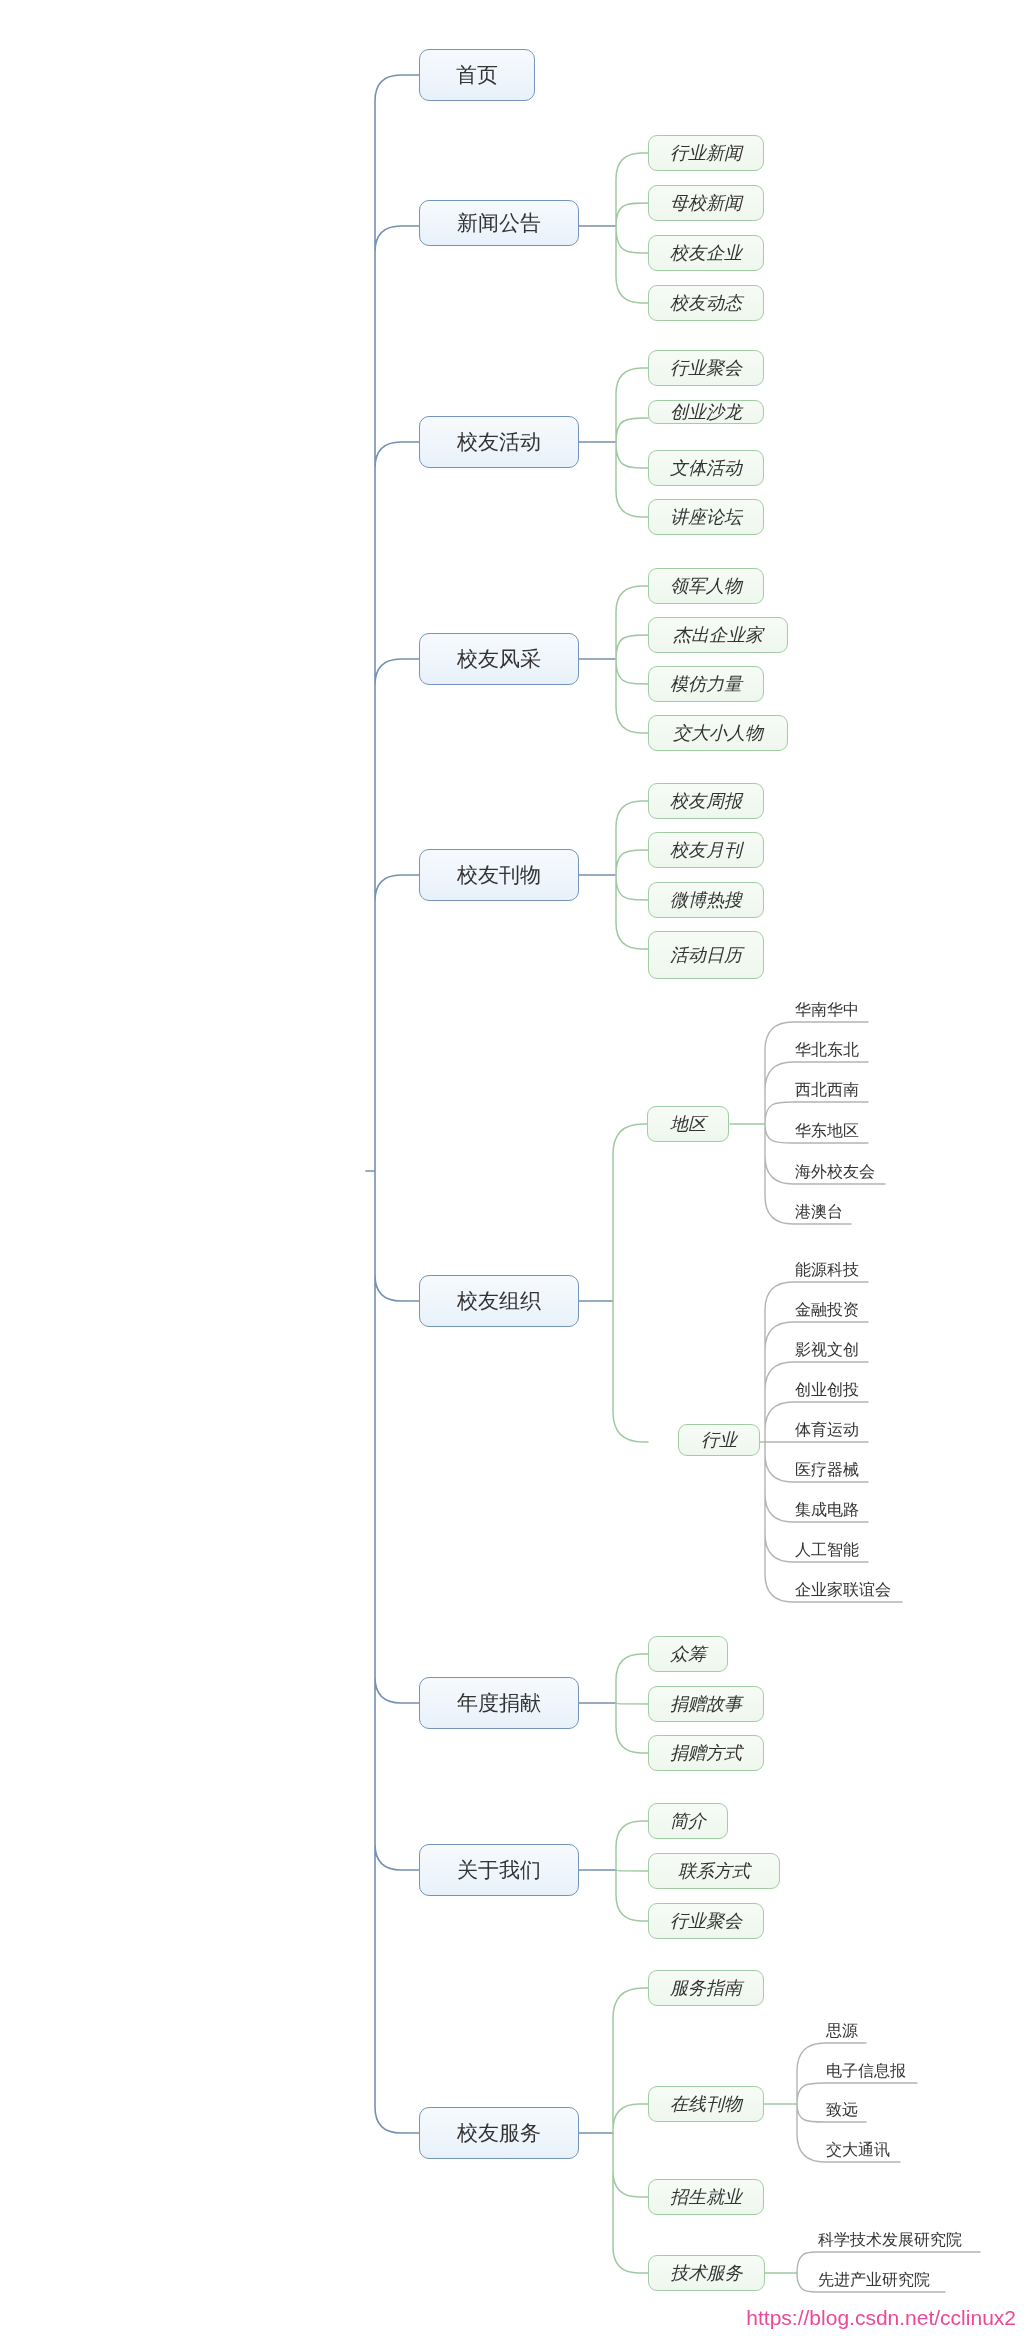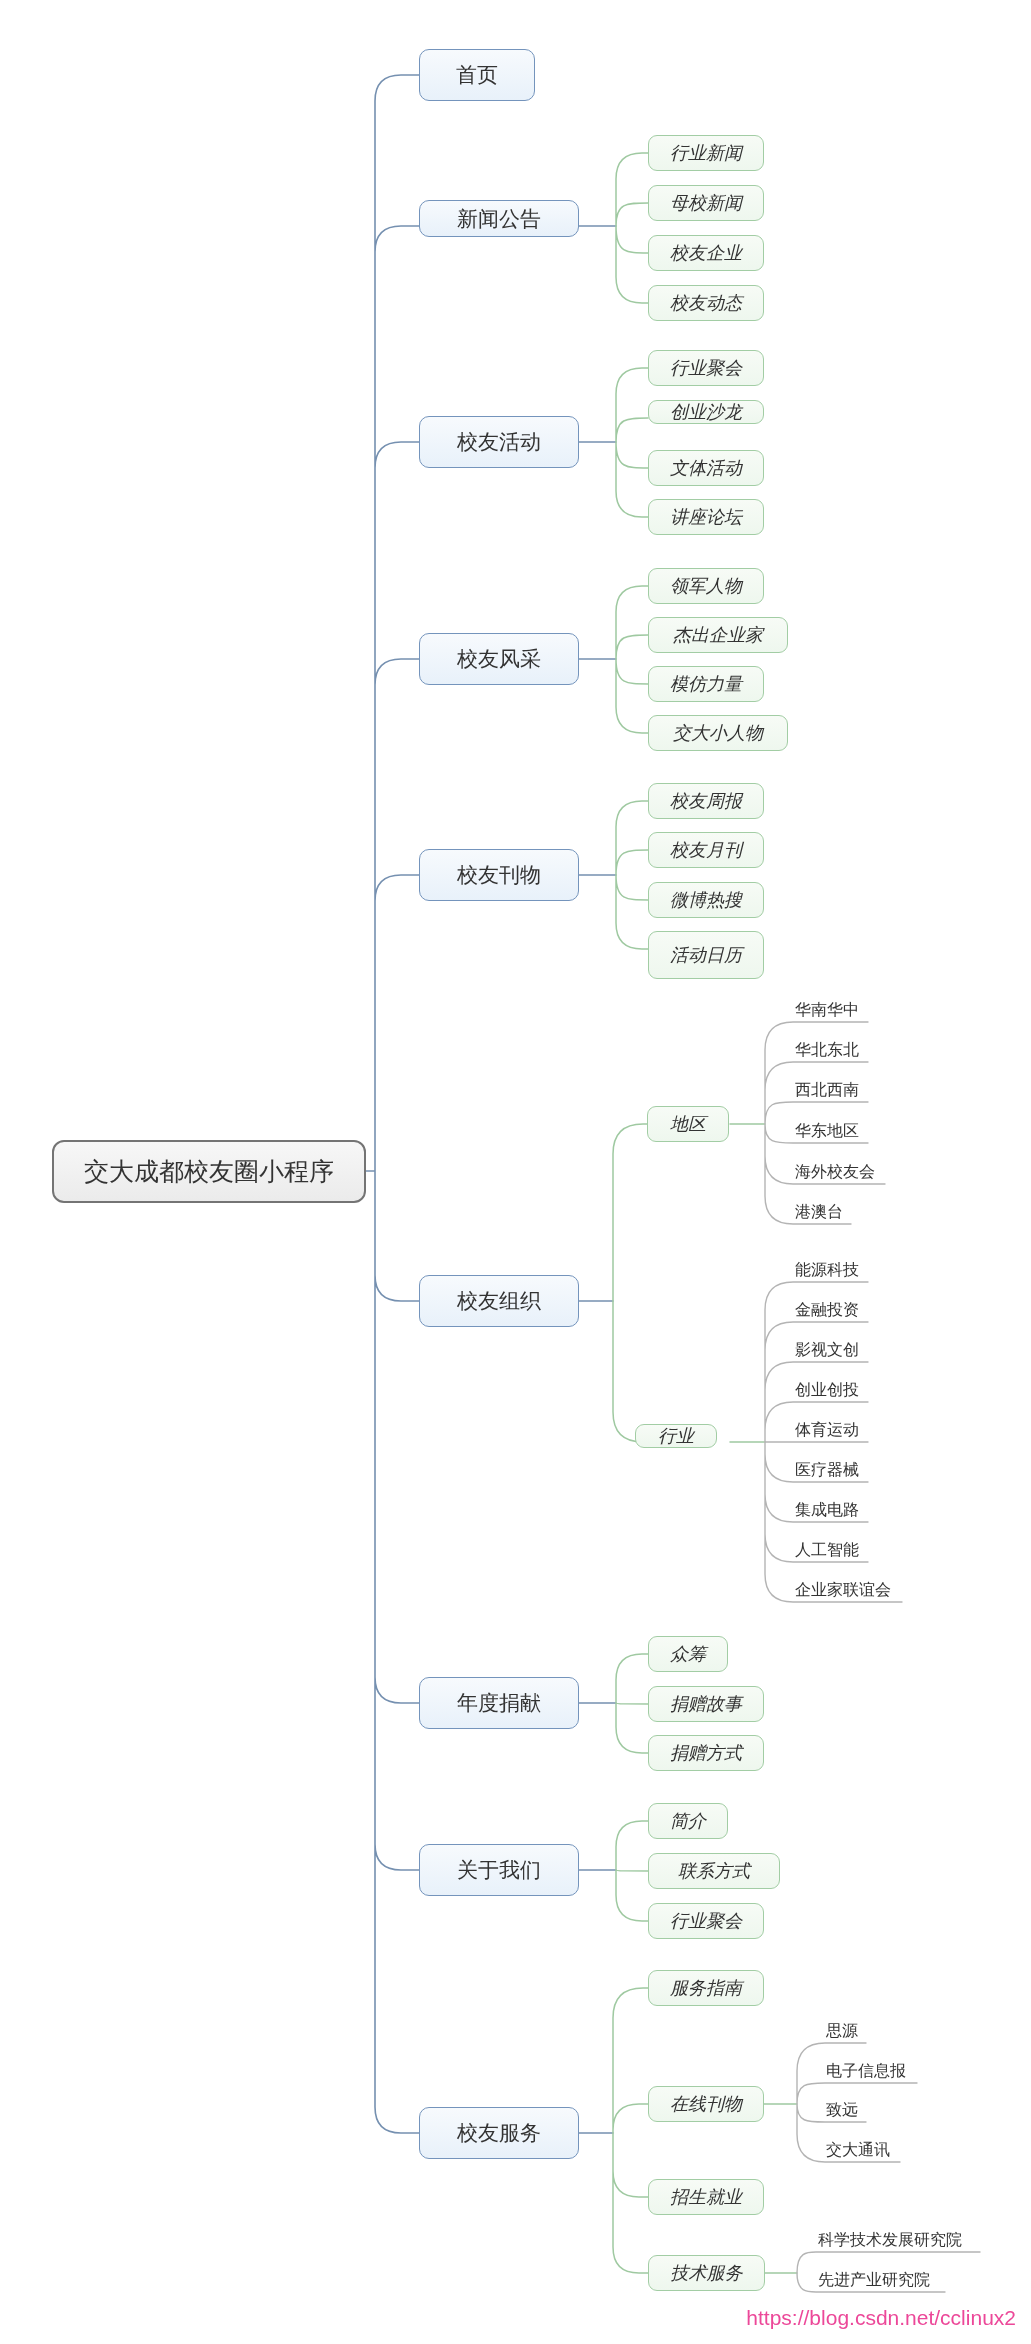--- a/index.html
+++ b/index.html
@@ -108,24 +108,23 @@
       M765,1442 L765,1534 Q765,1562 793,1562 L868,1562
       M765,1442 L765,1574 Q765,1602 793,1602 L902,1602
       M797,2104 L797,2071 Q797,2043 825,2043 L866,2043
       M797,2104 C797,2083 807,2083 825,2083 L917,2083
       M797,2104 C797,2122 807,2122 825,2122 L866,2122
       M797,2104 L797,2134 Q797,2162 825,2162 L900,2162
       M797,2273 C797,2252 807,2252 816,2252 L980,2252
       M797,2273 C797,2292 807,2292 816,2292 L945,2292"></path>
   </svg>
 
-  <div class="node root-style" style="left:52px;top:1140px;width:314px;height:63px">交大成都校友圈小程序</div>
 
   <div class="node blue-style" style="left:419px;top:49px;width:116px;height:52px">首页</div>
-  <div class="node blue-style" style="left:419px;top:200px;width:160px;height:37px">新闻公告</div>
+  <div class="node blue-style" style="left:419px;top:200px;width:160px;height:46px">新闻公告</div>
   <div class="node blue-style" style="left:419px;top:416px;width:160px;height:52px">校友活动</div>
   <div class="node blue-style" style="left:419px;top:633px;width:160px;height:52px">校友风采</div>
   <div class="node blue-style" style="left:419px;top:849px;width:160px;height:52px">校友刊物</div>
   <div class="node blue-style" style="left:419px;top:1275px;width:160px;height:52px">校友组织</div>
   <div class="node blue-style" style="left:419px;top:1677px;width:160px;height:52px">年度捐献</div>
   <div class="node blue-style" style="left:419px;top:1844px;width:160px;height:52px">关于我们</div>
   <div class="node blue-style" style="left:419px;top:2107px;width:160px;height:52px">校友服务</div>
 
   <div class="node green-style" style="left:648px;top:135px;width:116px;height:36px">行业新闻</div>
   <div class="node green-style" style="left:648px;top:185px;width:116px;height:36px">母校新闻</div>
@@ -141,21 +140,21 @@
   <div class="node green-style" style="left:648px;top:617px;width:140px;height:36px">杰出企业家</div>
   <div class="node green-style" style="left:648px;top:666px;width:116px;height:36px">模仿力量</div>
   <div class="node green-style" style="left:648px;top:715px;width:140px;height:36px">交大小人物</div>
 
   <div class="node green-style" style="left:648px;top:783px;width:116px;height:36px">校友周报</div>
   <div class="node green-style" style="left:648px;top:832px;width:116px;height:36px">校友月刊</div>
   <div class="node green-style" style="left:648px;top:882px;width:116px;height:36px">微博热搜</div>
   <div class="node green-style" style="left:648px;top:931px;width:116px;height:48px">活动日历</div>
 
   <div class="node green-style" style="left:647px;top:1106px;width:82px;height:36px">地区</div>
-  <div class="node green-style" style="left:635px;top:1424px;width:82px;height:24px">行业</div>
+  <div class="node green-style" style="left:678px;top:1424px;width:82px;height:32px">行业</div>
 
   <div class="leaf" style="left:795px;top:1000px">华南华中</div>
   <div class="leaf" style="left:795px;top:1040px">华北东北</div>
   <div class="leaf" style="left:795px;top:1080px">西北西南</div>
   <div class="leaf" style="left:795px;top:1121px">华东地区</div>
   <div class="leaf" style="left:795px;top:1162px">海外校友会</div>
   <div class="leaf" style="left:795px;top:1202px">港澳台</div>
 
   <div class="leaf" style="left:795px;top:1260px">能源科技</div>
   <div class="leaf" style="left:795px;top:1300px">金融投资</div>

